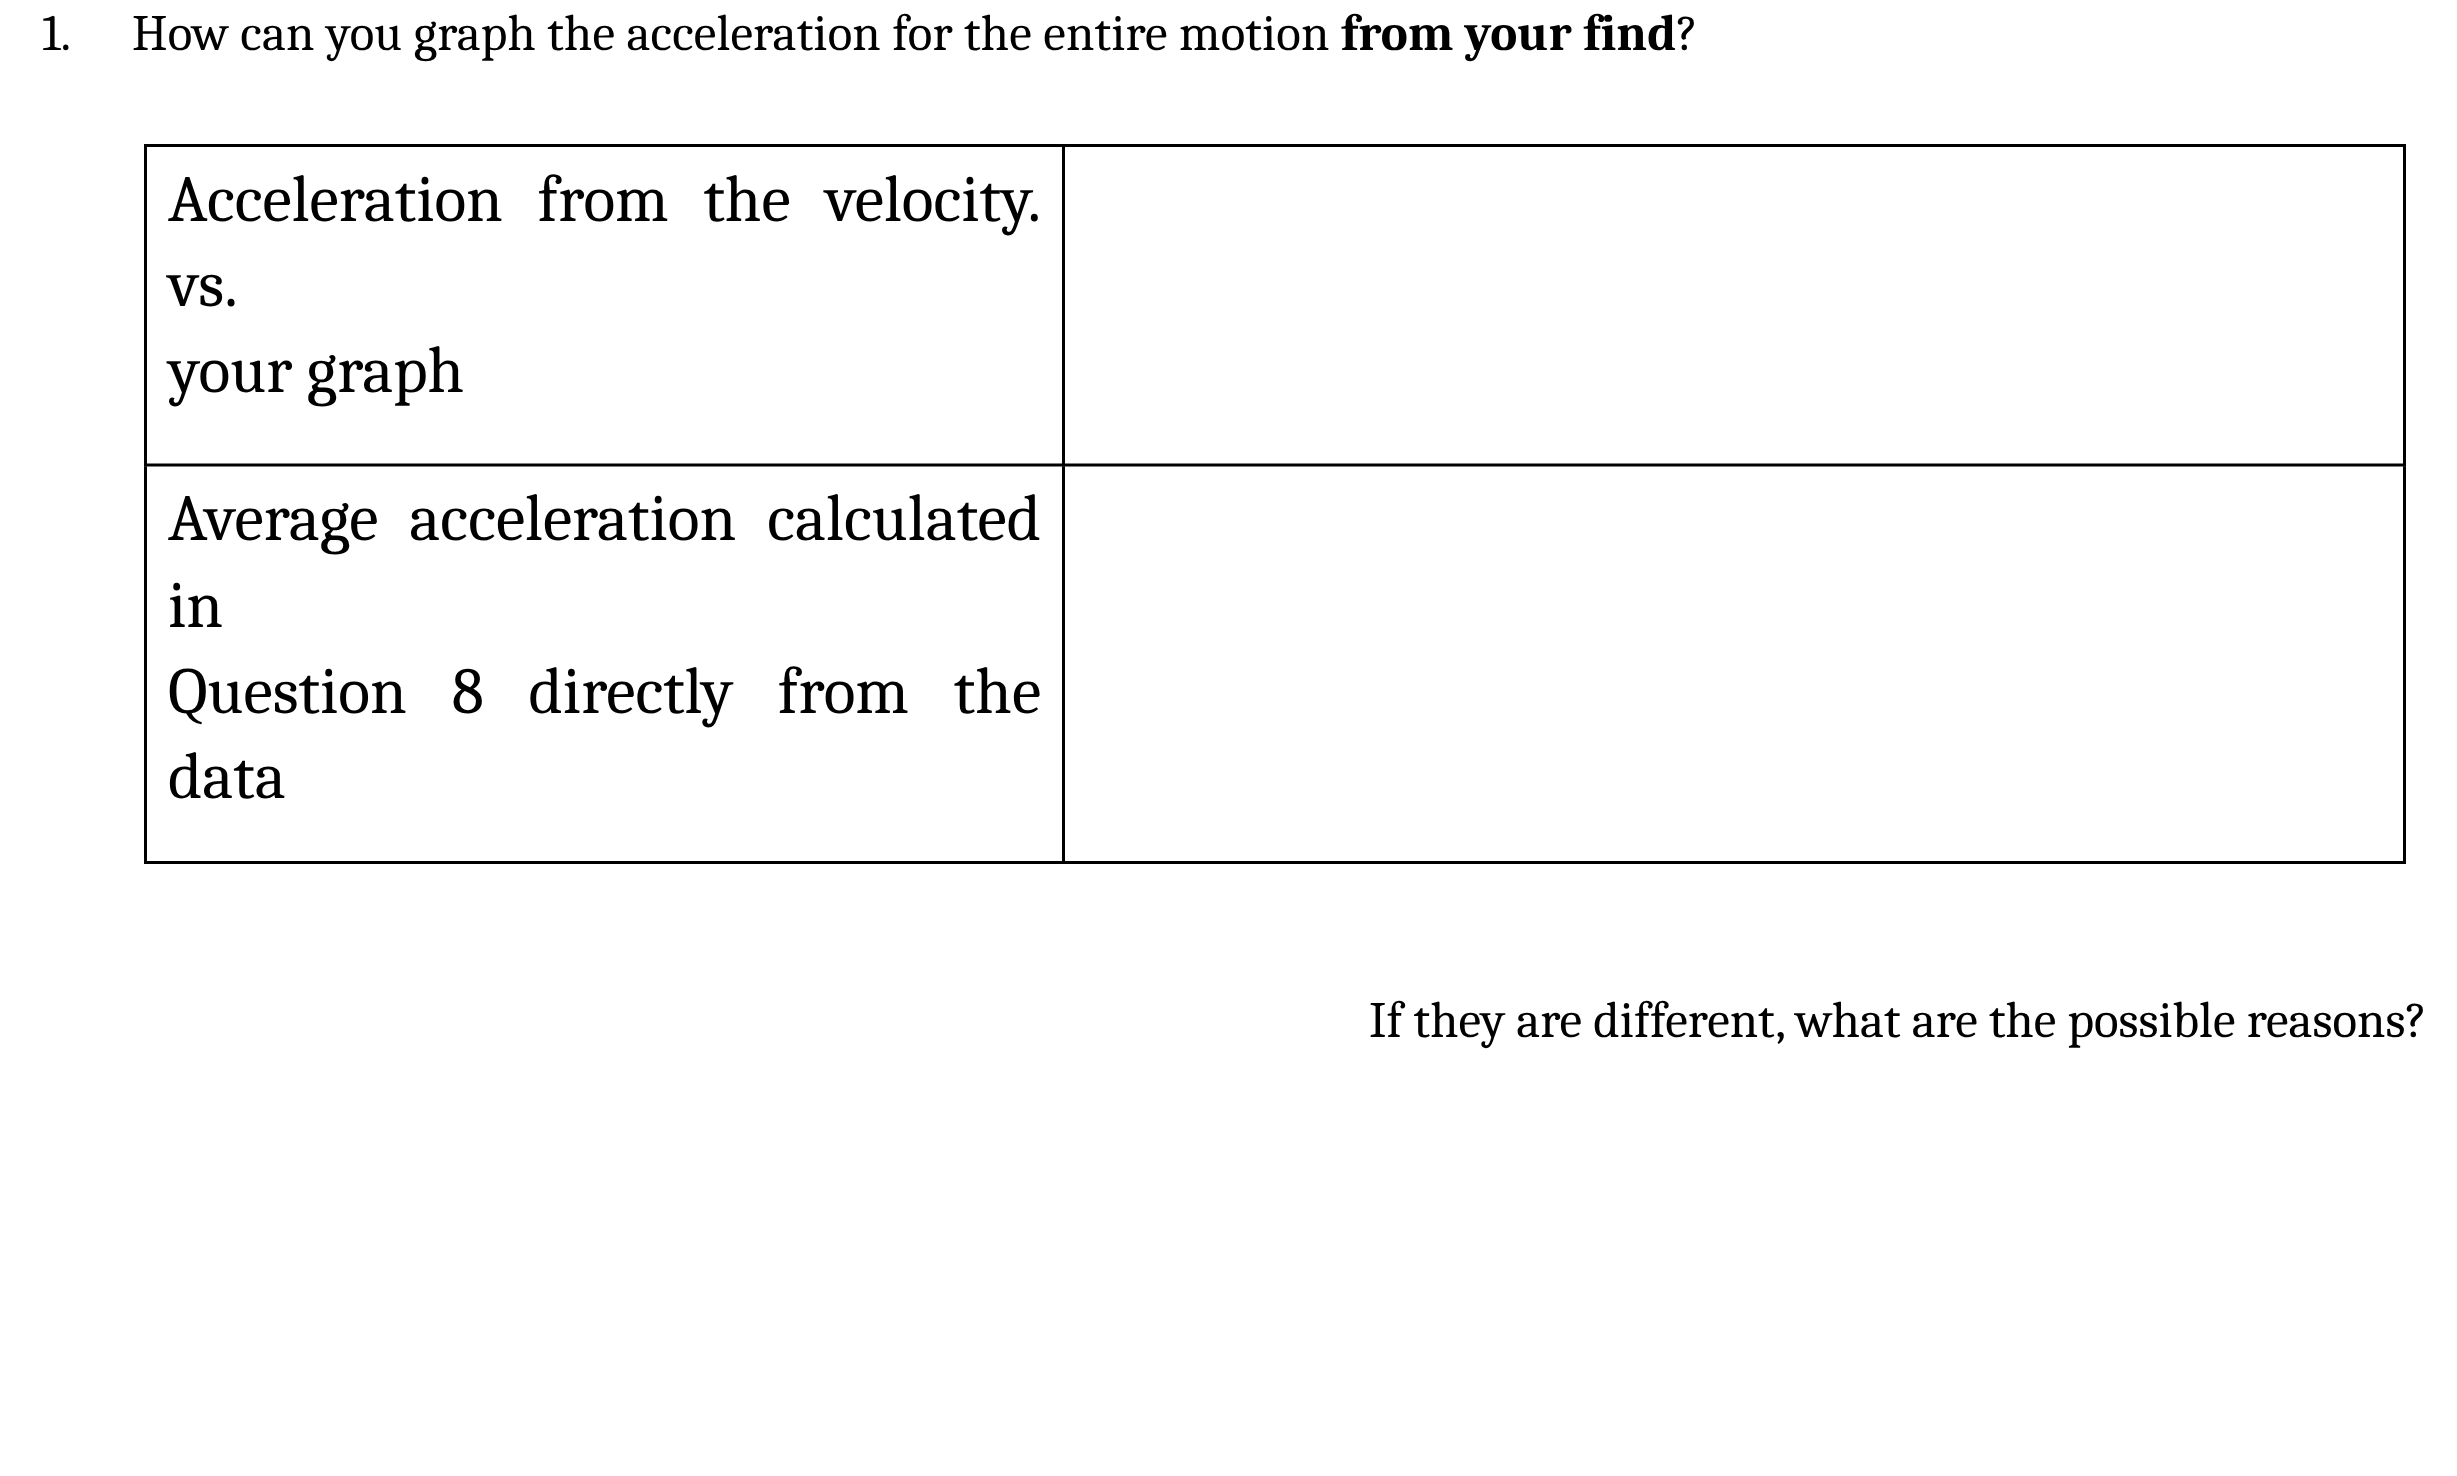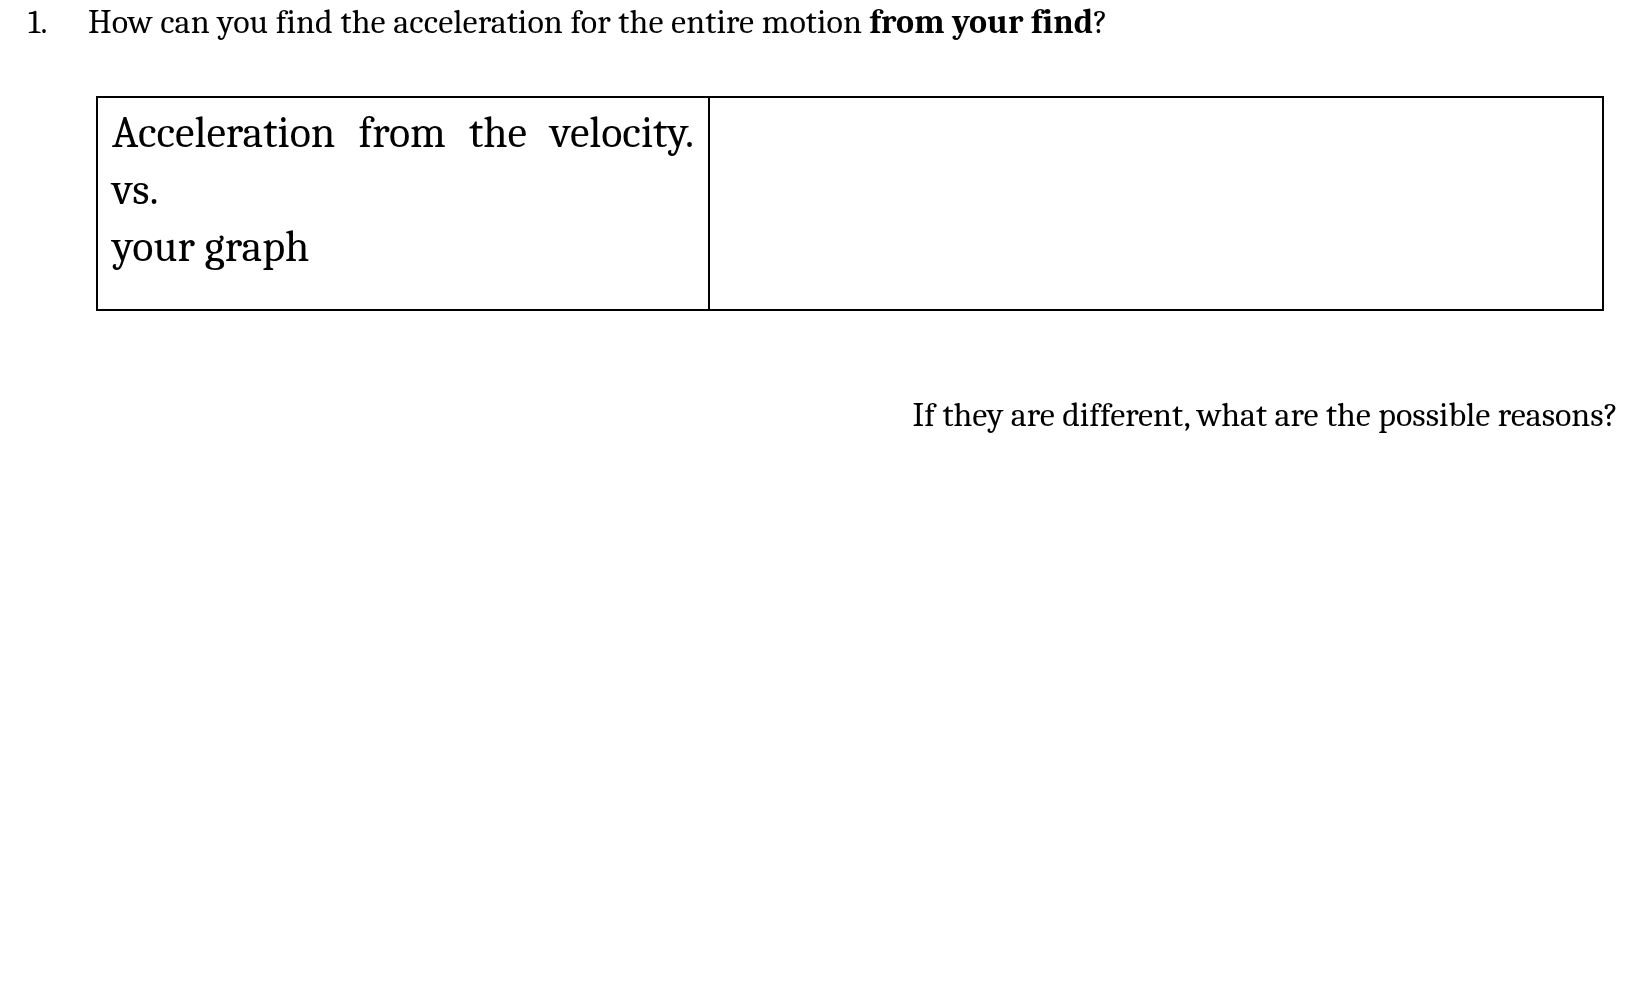--- a/index.html
+++ b/index.html
@@ -76,33 +76,40 @@
     font-size: 34px;
     text-align: right;
   }
 </style>
 </head>
 <body>
 
 <div class="page">
 
   <div class="question q14">
-    <span class="q-number">1.</span><span class="q-body"><span>How can you find the acceleration for the entire motion </span><span class="bold">from your find</span><span>?</span></span>
+    <span class="q-number">1.</span><span class="q-body"><span>How can you graph the acceleration for the entire motion </span><span class="bold">from your find</span><span>?</span></span>
   </div>
 
 
   <div class="table-wrap">
     <table class="ans">
       <tbody>
           <tr>
         <td class="label">
           <span>Acceleration from the velocity. vs.</span>
           <span class="last-line">your graph</span>
         </td>
         <td class="value"></td>
       </tr>
+      <tr>
+        <td class="label">
+          <span>Average acceleration calculated in</span>
+          <span class="last-line">Question 8 directly from the data</span>
+        </td>
+        <td class="value"></td>
+      </tr>
     </tbody>
       </table>
   </div>
 
   <div class="followup">If they are different, what are the possible reasons?</div>
 
 </div>
 
 </body></html>

